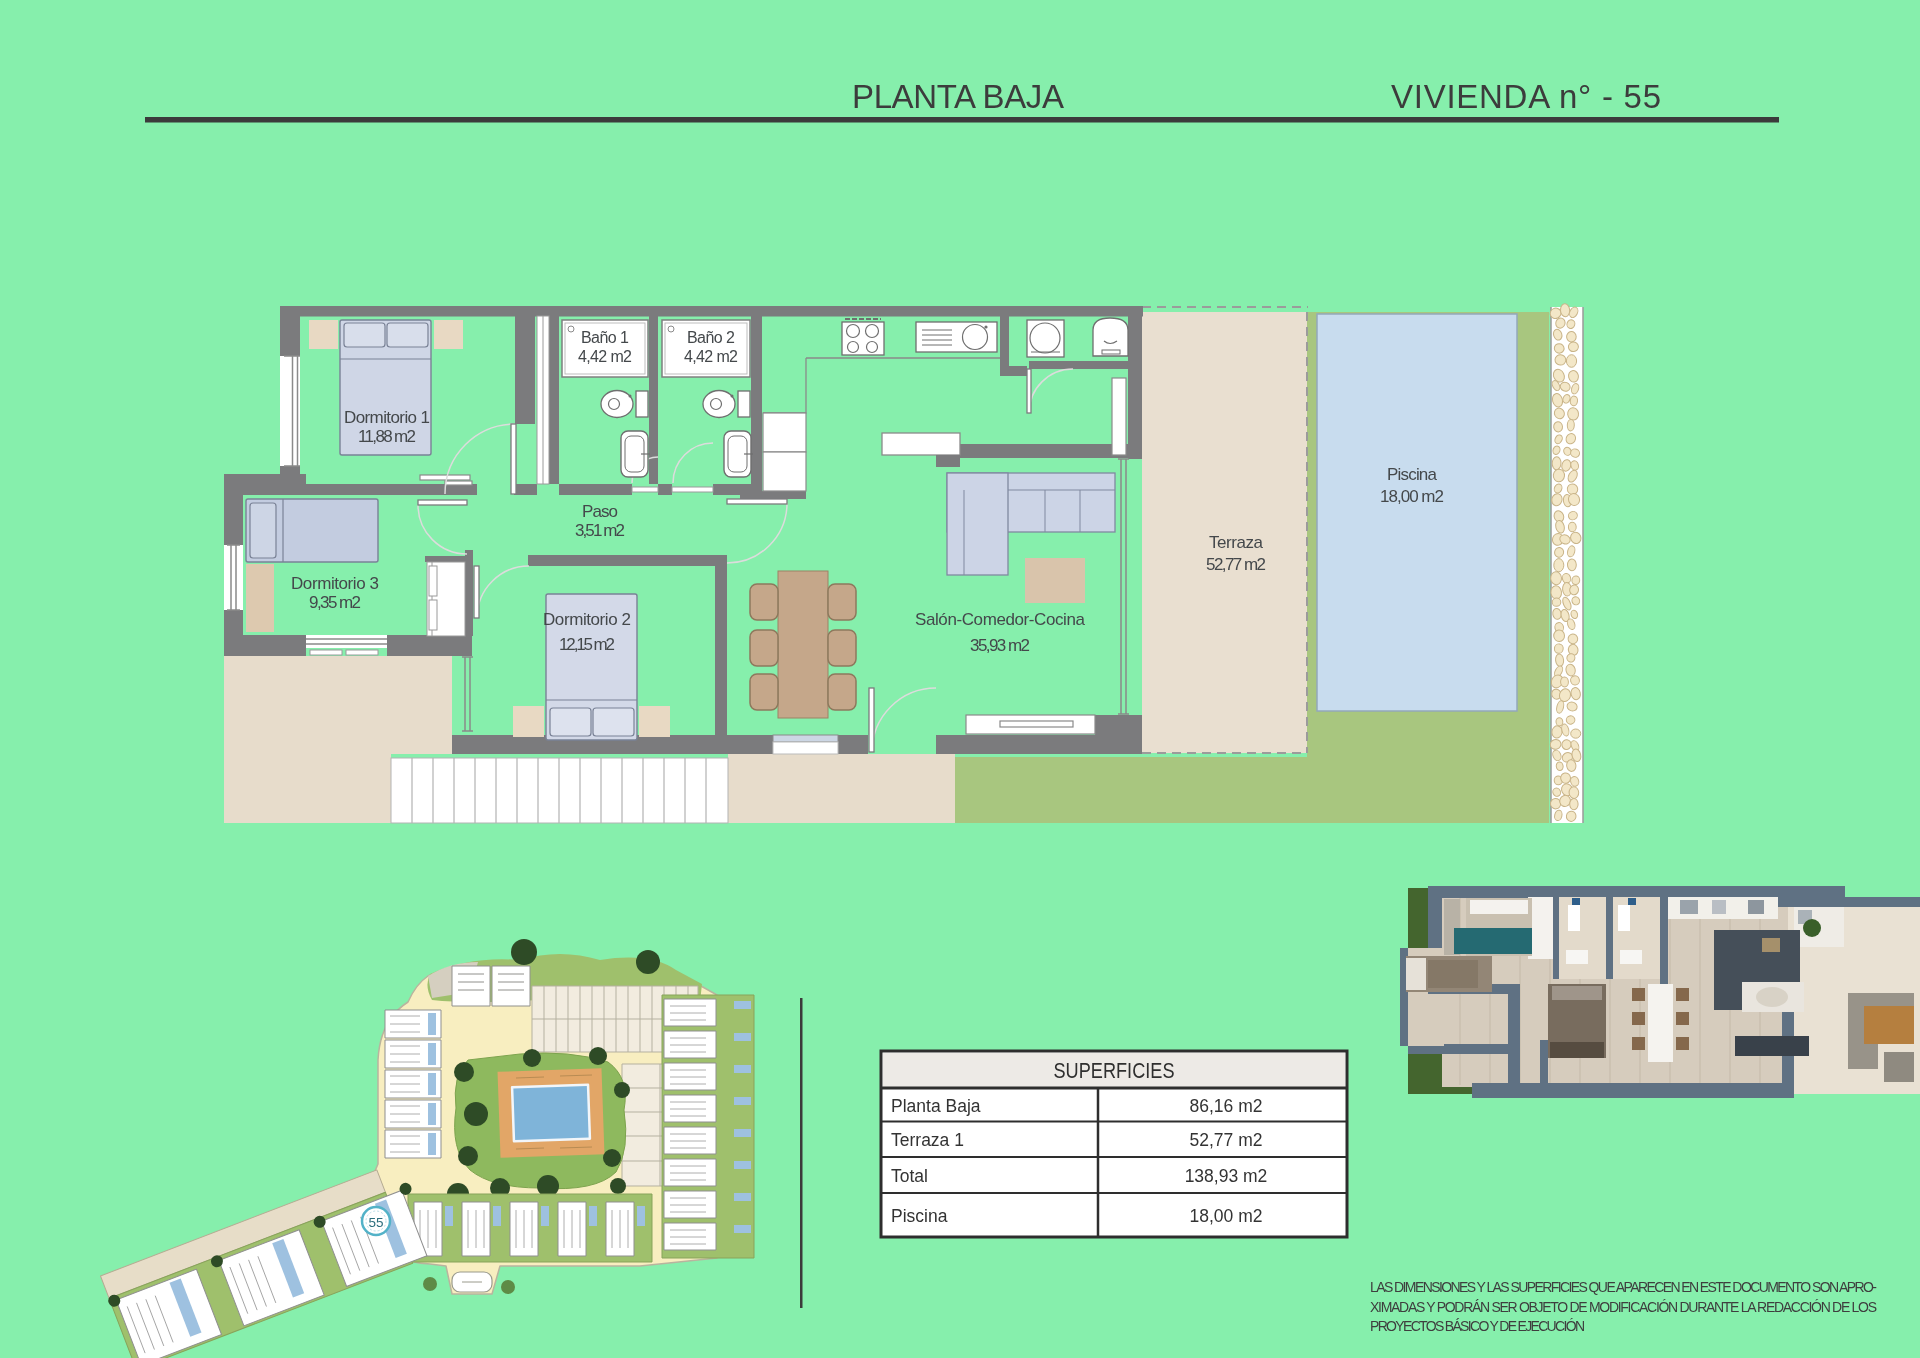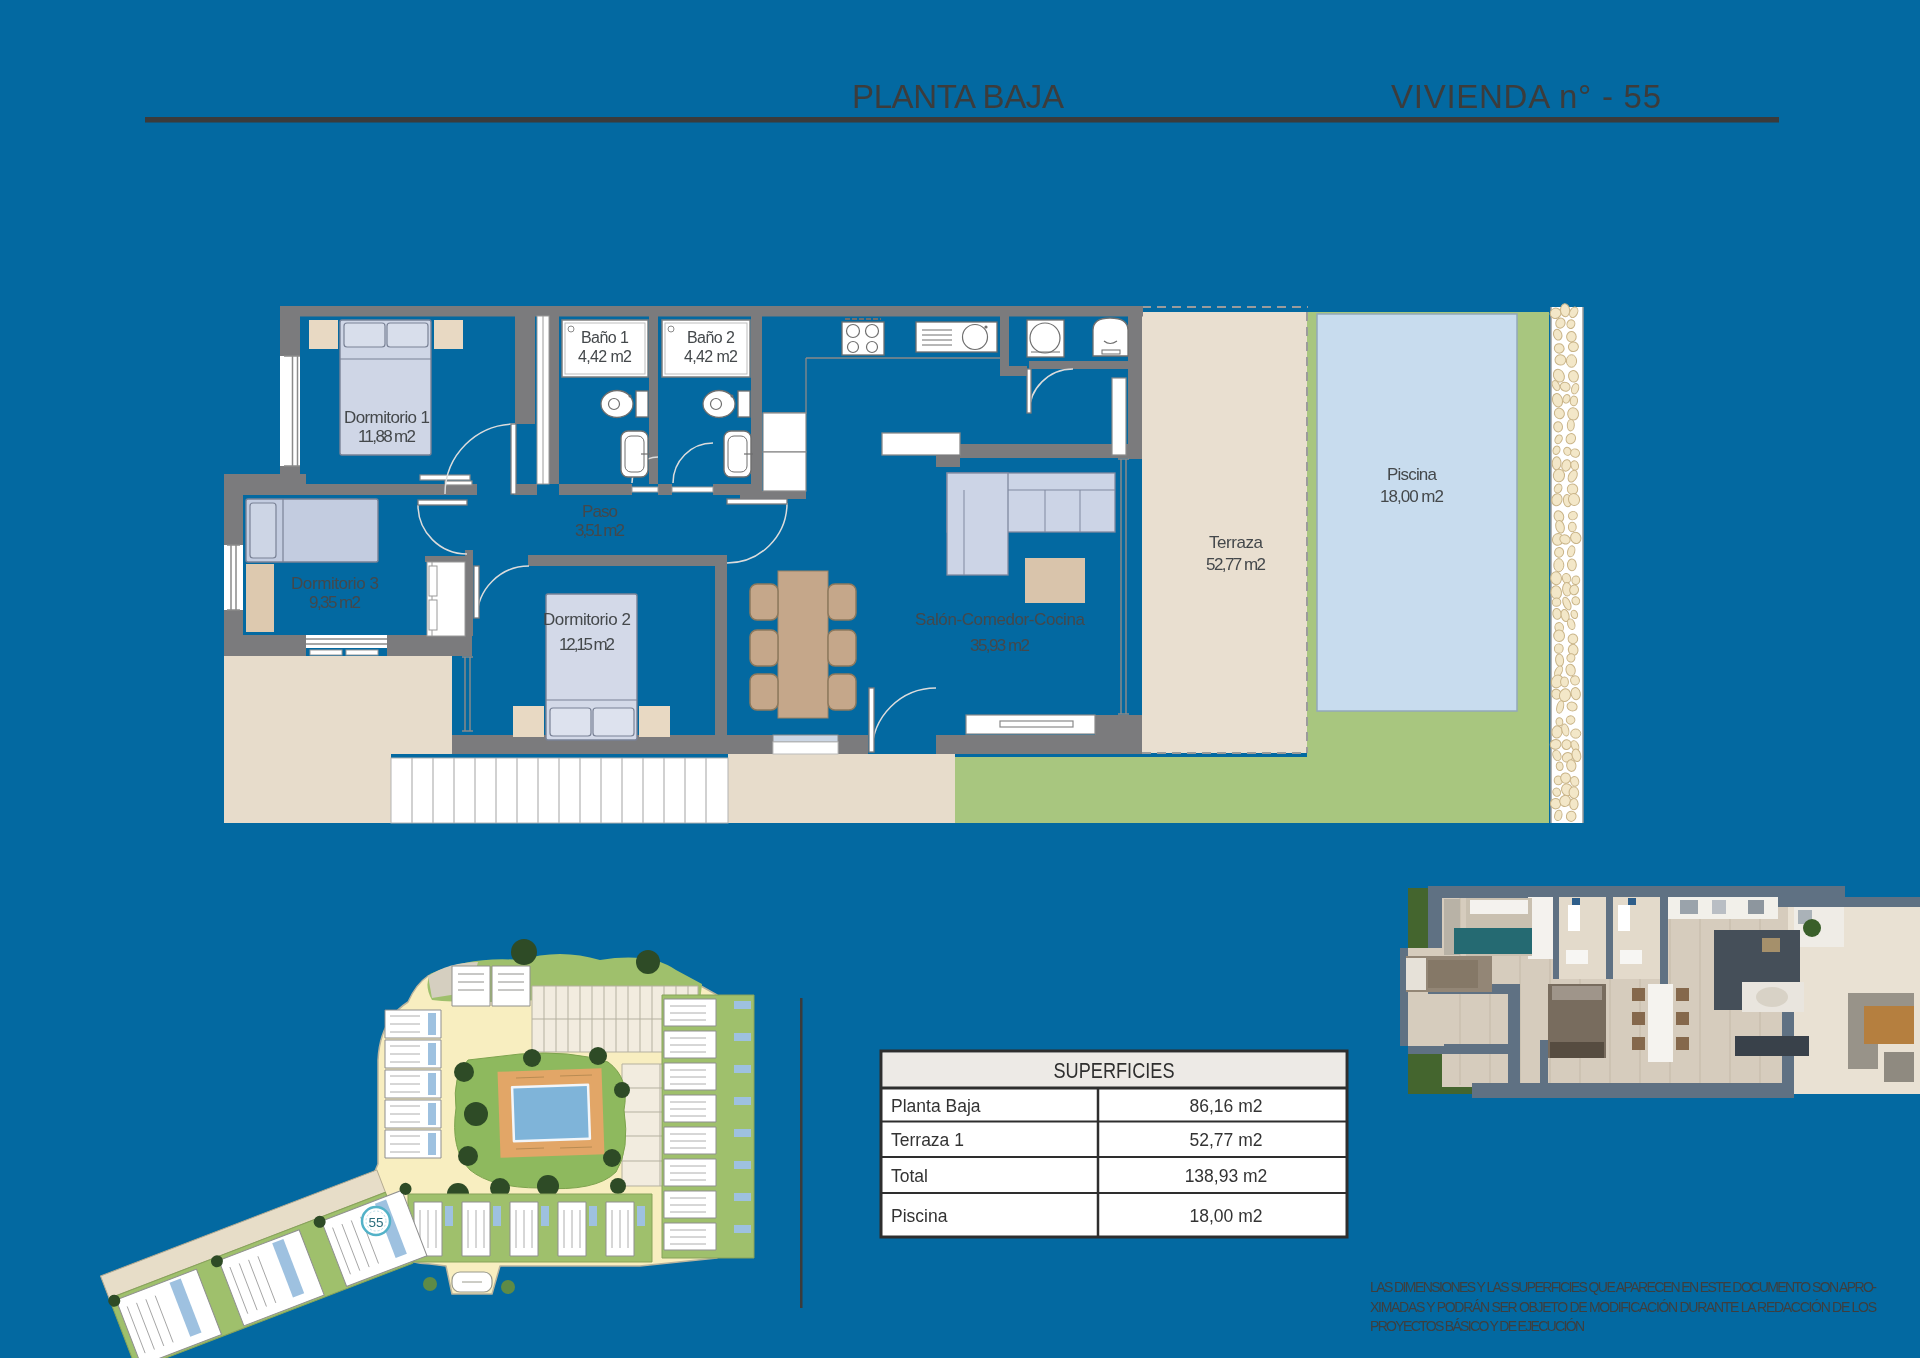--- a/index.html
+++ b/index.html
@@ -1,16 +1,16 @@
 <!DOCTYPE html>
 <html><head>
 <meta charset="utf-8">
 <style>
   html,body{margin:0;padding:0;background:#ffffff;}
-  .page{position:relative;width:1920px;height:1358px;background:#0369a1;overflow:hidden;
+  .page{position:relative;width:1920px;height:1358px;background:#86efac;overflow:hidden;
         font-family:"Liberation Sans", sans-serif;}
   svg text{font-family:"Liberation Sans", sans-serif;}
 </style>
 </head>
 <body>
 <div class="page">
 <svg width="1920" height="1358" viewBox="0 0 1920 1358">
 
 <rect x="145" y="117" width="1634" height="5.5" fill="#3b3b3b"></rect>
 

